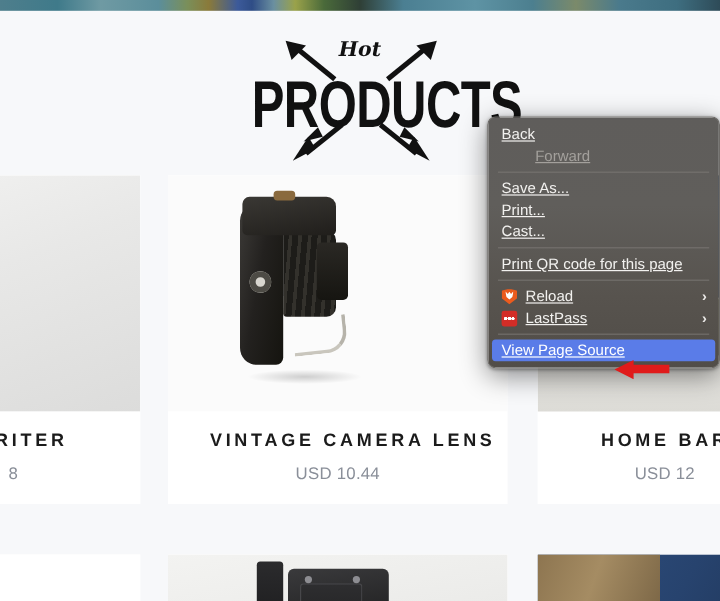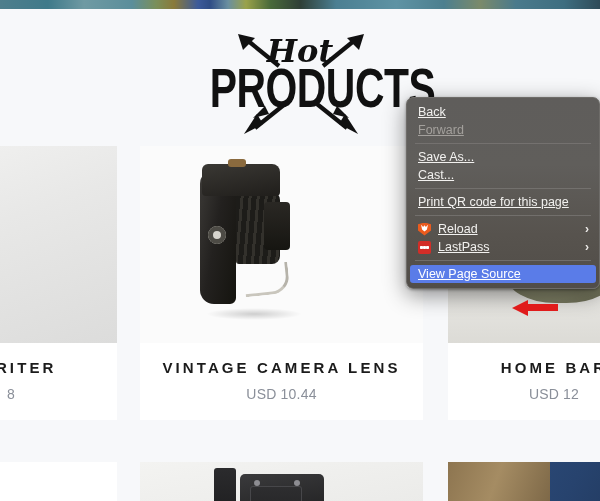--- a/index.html
+++ b/index.html
@@ -29,21 +29,21 @@
   }
   .logo-inner {
     position: relative; width: 190px; height: 112px; margin: 0 auto;
   }
   .logo-script {
     position: absolute; left: 0; right: 0; top: 8px;
     text-align: center;
     font-family: "DejaVu Serif", serif;
     font-style: italic;
     font-weight: 700;
-    font-size: 32px;
+    font-size: 17px;
     color: #111111;
     letter-spacing: 0px;
   }
   .logo-main {
     position: absolute; left: 0; right: 0; top: 36px;
     text-align: center;
     font-family: "Liberation Sans", sans-serif;
     font-weight: 700;
     font-size: 43px;
     line-height: 44px;
@@ -63,21 +63,21 @@
     overflow: hidden;
   }
   .card .photo { position: relative; width: 100%; height: 197px; overflow: hidden; }
   .card .info { padding: 14px 10px 18px 10px; text-align: center; }
   .card .title {
     font-size: 15px; font-weight: 700; color: #1b1b1b;
     letter-spacing: 3.1px; line-height: 22px;
     font-family: "Liberation Sans", sans-serif;
     white-space: nowrap;
   }
-  .card .title.wrap { white-space: normal; }
+  .card .title.wrap { white-space: normal; text-align: right; }
   .card .price {
     margin-top: 7px; font-size: 14px; color: #8a8f99;
     letter-spacing: 0.2px; font-family: "Liberation Sans", sans-serif;
   }
 
   
   .photo-typewriter {
     width:100%; height:100%;
     background: linear-gradient(160deg,#f2f2f1 0%, #e8e8e7 40%, #dcdcdb 100%);
   }
@@ -199,21 +199,21 @@
     height: 18px;
     line-height: 18px;
     padding: 0 10px 0 11px;
     font-size: 12.5px;
     color: #f2f1ef;
     white-space: nowrap;
     display: flex;
     align-items: center;
     text-decoration: underline;
   }
-  .ctx-item.disabled { color: #a3a09c; }
+  .ctx-item.disabled { color: #a3a09c; margin-left: 28px; }
   .ctx-item.highlight {
     background: #5a7ce8;
     color: #ffffff;
     margin: 0 3px;
     border-radius: 3px;
     padding-left: 8px;
   }
   .ctx-sep {
     height: 1px; background: #7b7875; margin: 4px 8px 4px 8px; opacity:.75;
   }
@@ -380,20 +380,23 @@
     </div>
     <div class="ctx-item disabled">
       <span>Forward</span>
     </div>
     <div class="ctx-sep"></div>
 
     <div class="ctx-item">
       <span>Save As...</span>
     </div>
     <div class="ctx-item">
+      <span>Print...</span>
+    </div>
+    <div class="ctx-item">
       <span>Cast...</span>
     </div>
     <div class="ctx-sep"></div>
 
     <div class="ctx-item">
       <span>Print QR code for this page</span>
     </div>
     <div class="ctx-sep"></div>
 
     <div class="ctx-item">

